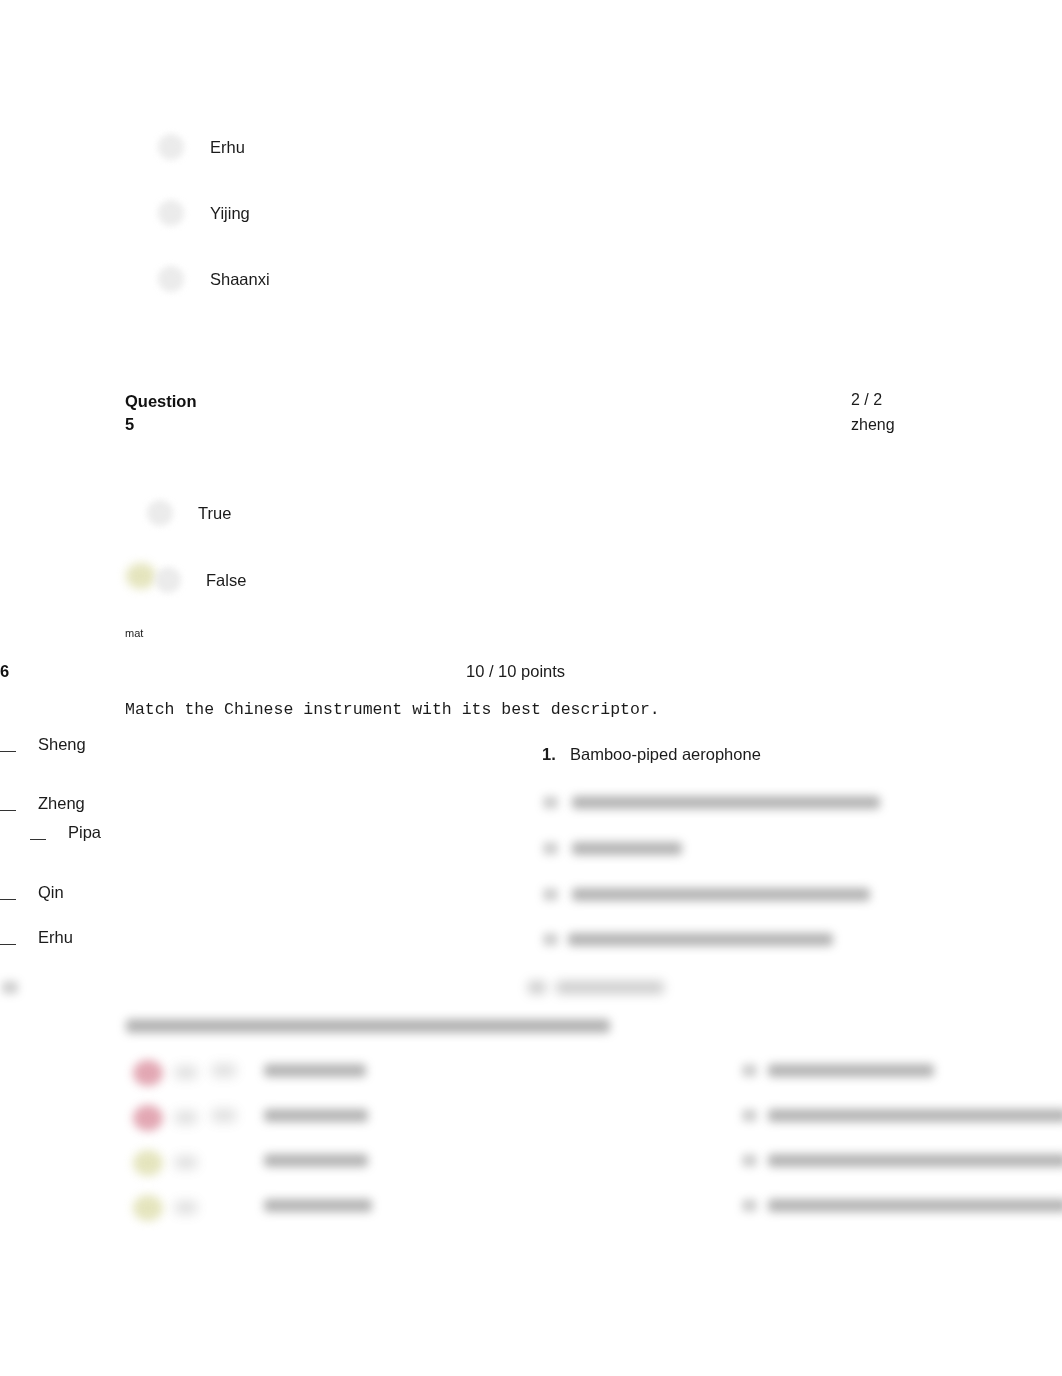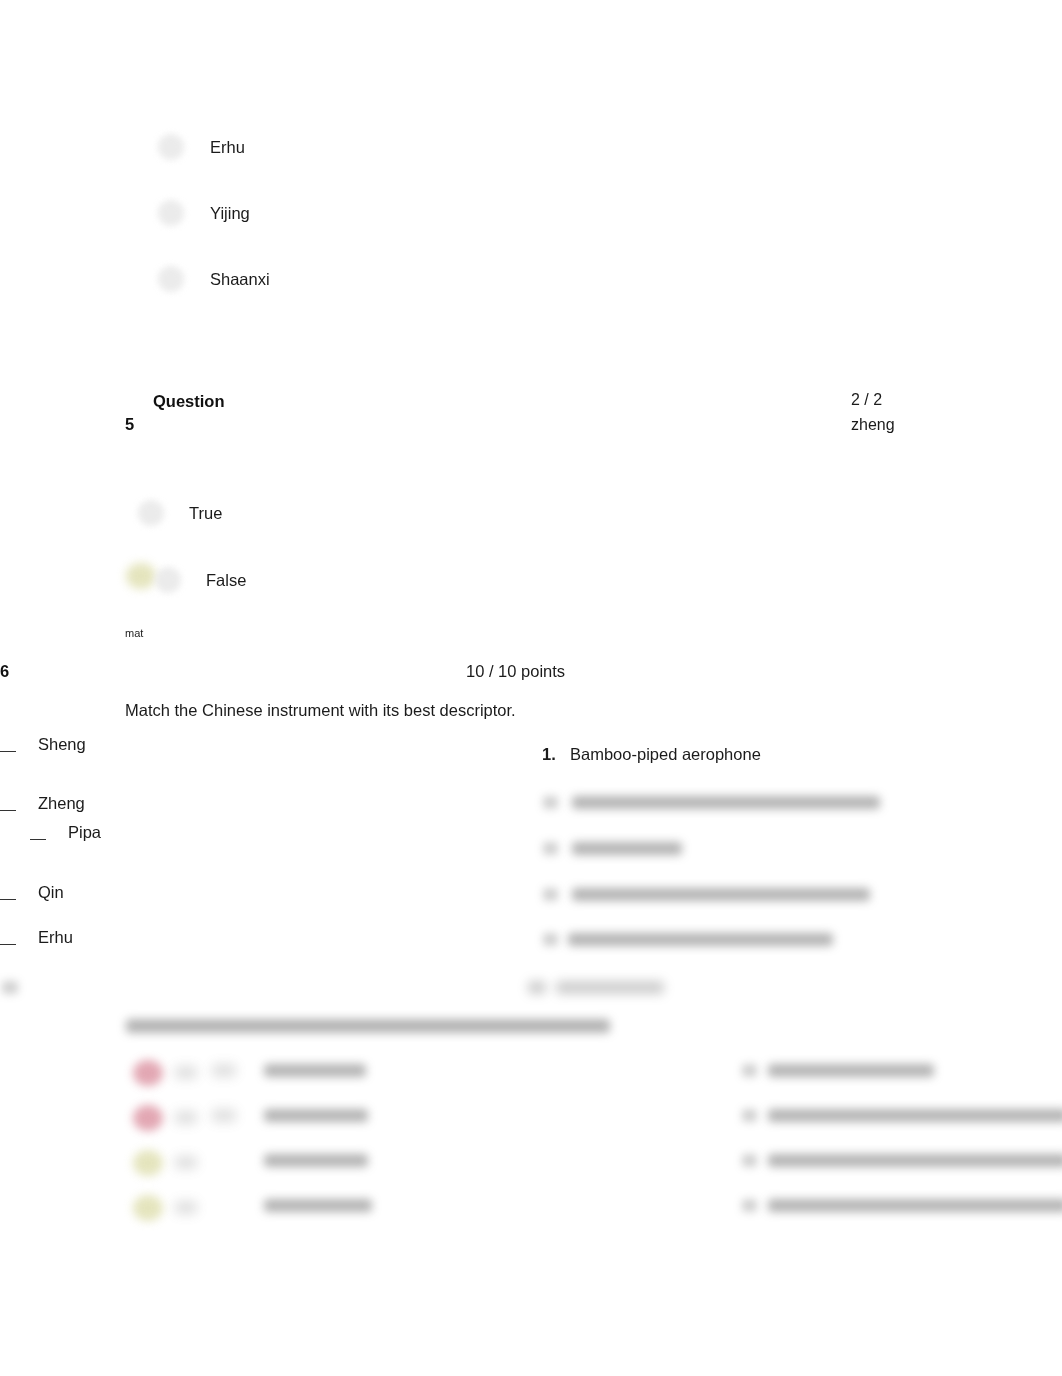--- a/index.html
+++ b/index.html
@@ -162,43 +162,43 @@
     <span class="radio-blur"></span>
     <span class="opt-label" style="margin-left:26px;">Yijing</span>
   </div>
 
   <div class="opt-row" style="left:158px; top:262px;">
     <span class="radio-blur"></span>
     <span class="opt-label" style="margin-left:26px;">Shaanxi</span>
   </div>
 
 
-  <div class="q-head" style="left:125px; top:389px;margin-left:28px;">Question</div>
+  <div class="q-head" style="left:125px; top:389px;">Question</div>
   <div class="q-head" style="left:125px; top:412px;">5</div>
 
   <div class="q-points" style="left:851px; top:387px;">2 / 2</div>
   <div class="q-points" style="left:851px; top:412px;">zheng</div>
 
 
-  <div class="opt-row" style="left:138px; top:496px;">
+  <div class="opt-row" style="left:147px; top:496px;">
     <span class="radio-blur"></span>
     <span class="opt-label" style="margin-left:25px;">True</span>
   </div>
 
   <div class="mark-blur mark-yellow" style="left:126px; top:563px;"></div>
   <div class="opt-row" style="left:155px; top:563px;">
     <span class="radio-blur"></span>
     <span class="opt-label" style="margin-left:25px;">False</span>
   </div>
 
   <div class="frag" style="left:125px; top:623px;">mat</div>
 
   <div class="q-head" style="left:0px; top:659px;">6</div>
   <div class="q-text" style="left:466px; top:660px;">10 / 10 points</div>
-  <div class="q-text" style="left:125px; top:699px;">Match the Chinese instrument with its best descriptor.</div>
+  <div class="q-text" style="left:125px; top:699px;font-family:Liberation Mono, monospace;">Match the Chinese instrument with its best descriptor.</div>
 
   <div class="match-left-row" style="left:0px; top:731px;text-align:center;">
     <span class="blank-line"></span>
     <span class="sr-only">_</span>
     <span style="margin-left:22px;">Sheng</span>
   </div>
   <div class="match-left-row" style="left:0px; top:790px;">
     <span class="blank-line"></span>
     <span class="sr-only">_</span>
     <span style="margin-left:22px;">Zheng</span>

